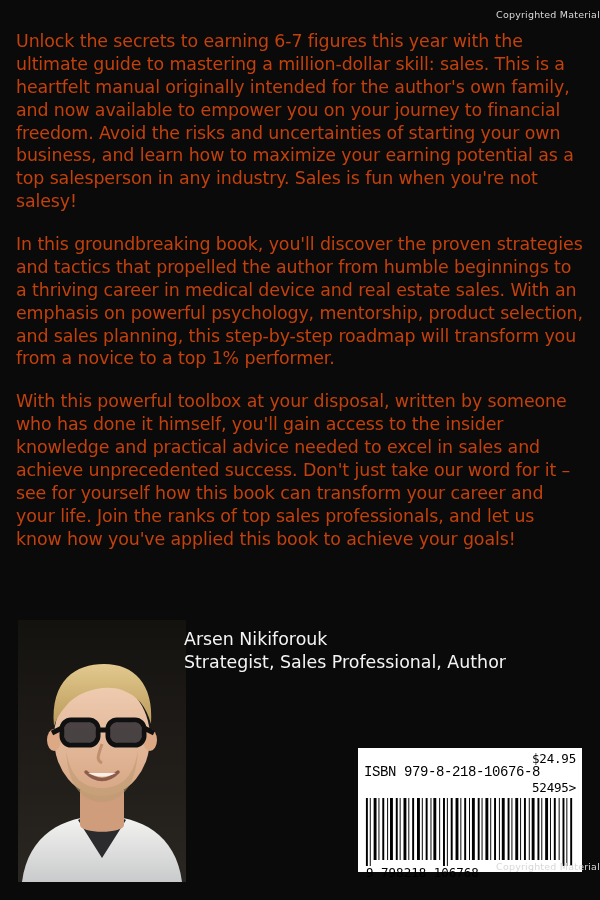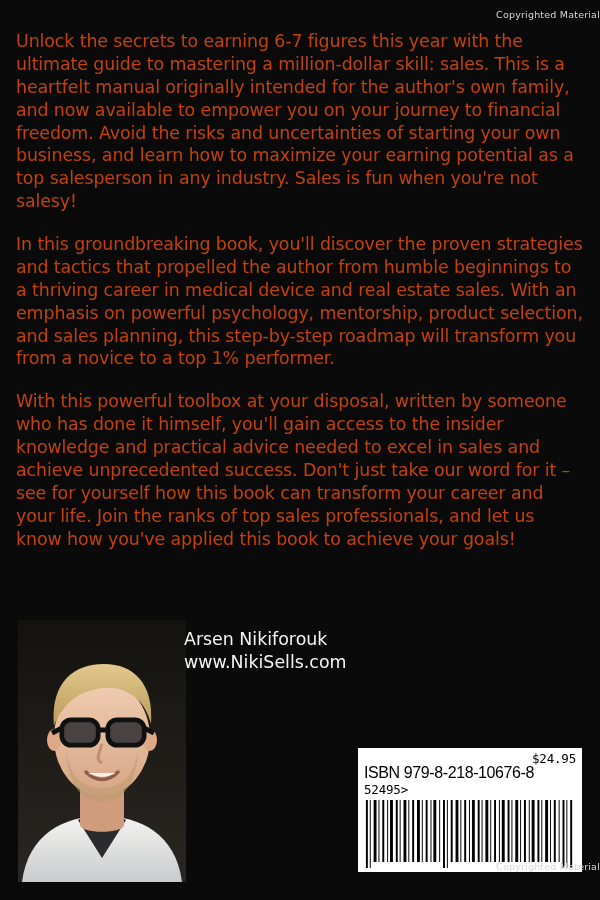--- a/index.html
+++ b/index.html
@@ -79,27 +79,27 @@
     padding: 4px 6px 2px 6px;
   }
   .price {
     text-align: right;
     font-family: "DejaVu Sans Mono", monospace;
     font-size: 12.5px;
     line-height: 1.05;
     letter-spacing: -0.2px;
   }
   .isbn-line {
-    font-family: Liberation Sans, sans-serif;
-    font-size: 16px;
+    font-family: Liberation Mono, monospace;
+    font-size: 14px;
     letter-spacing: -0.4px;
     margin-top: -1px;
   }
   .ean-small {
-    text-align: left;
+    text-align: right;
     font-family: "DejaVu Sans Mono", monospace;
     font-size: 12.5px;
     letter-spacing: -0.2px;
     margin-top: 0px;
   }
   .bars {
     margin-top: 3px;
     height: 68px;
     width: 100%;
     display: block;
@@ -174,21 +174,21 @@
 
       <path d="M48 130 C50 168 66 182 84 182 C102 182 118 168 120 130 C116 156 104 168 84 168 C64 168 52 156 48 130 Z" fill="#b99a6f" opacity="0.55"></path>
 
       <path d="M68 152 C78 162 90 162 100 152" fill="none" stroke="#8d5b49" stroke-width="3.5" stroke-linecap="round"></path>
       <path d="M70 153 C80 158 88 158 98 153" fill="#ffffff" opacity="0.8"></path>
     </svg>
   </div>
 
   <div class="author-block">
     <div>Arsen Nikiforouk</div>
-    <div>www.NikiSells.com</div>
+    <div>Strategist, Sales Professional, Author</div>
   </div>
 
   <div class="barcode-box">
     <div class="price">$24.95</div>
     <div class="isbn-line">ISBN 979-8-218-10676-8</div>
     <div class="ean-small">52495&gt;</div>
     <svg class="bars" viewBox="0 0 220 68" preserveAspectRatio="none">
       <g fill="#000000">
         <rect x="2" y="0" width="2" height="68"></rect>
         <rect x="6" y="0" width="1" height="68"></rect>
@@ -234,17 +234,18 @@
         <rect x="184" y="0" width="1" height="62"></rect>
         <rect x="188" y="0" width="3" height="62"></rect>
         <rect x="193" y="0" width="1" height="62"></rect>
         <rect x="197" y="0" width="2" height="62"></rect>
         <rect x="202" y="0" width="1" height="62"></rect>
         <rect x="206" y="0" width="2" height="68"></rect>
         <rect x="210" y="0" width="1" height="68"></rect>
         <rect x="214" y="0" width="2" height="68"></rect>
       </g>
     </svg>
+    <div class="ean-digits">9 798218 106768</div>
   </div>
 
   <div class="copyright-bottom">Copyrighted Material</div>
 
 </div>
 
 </body></html>

